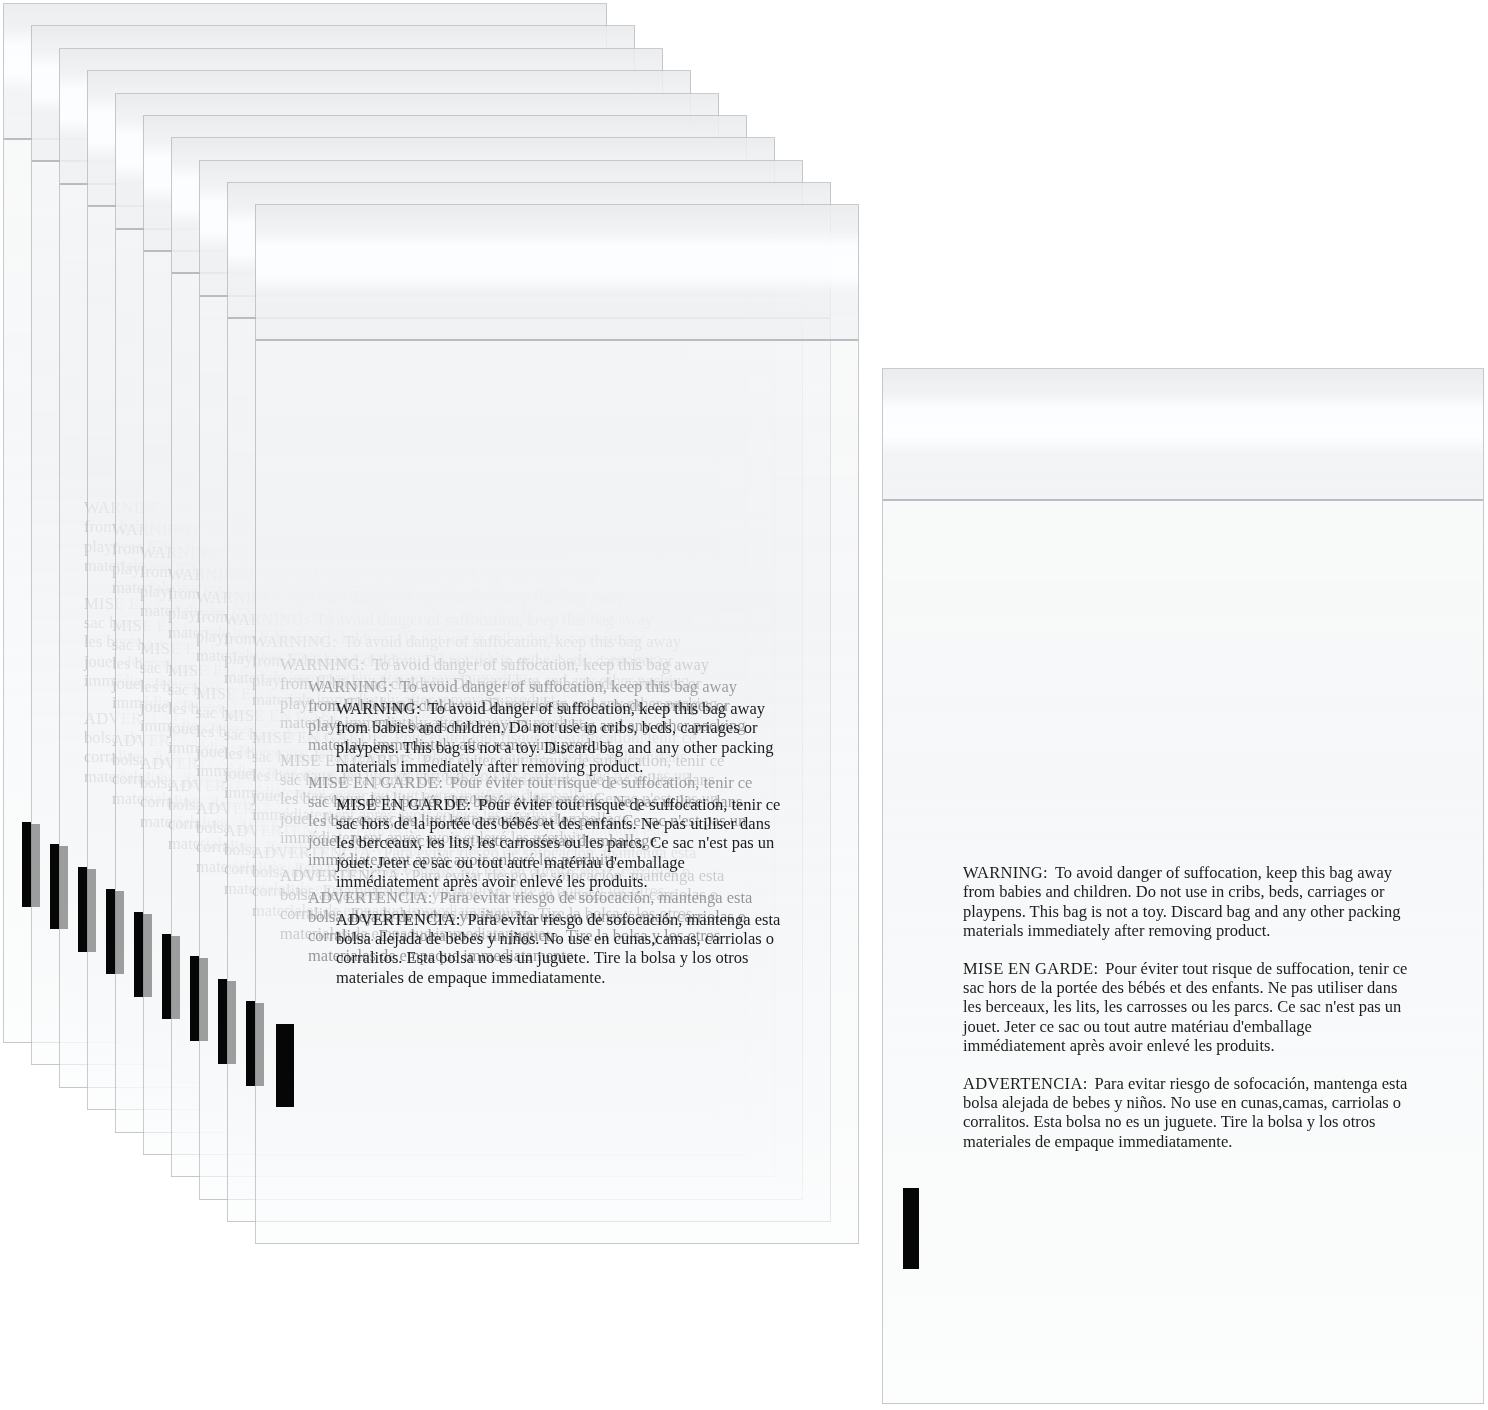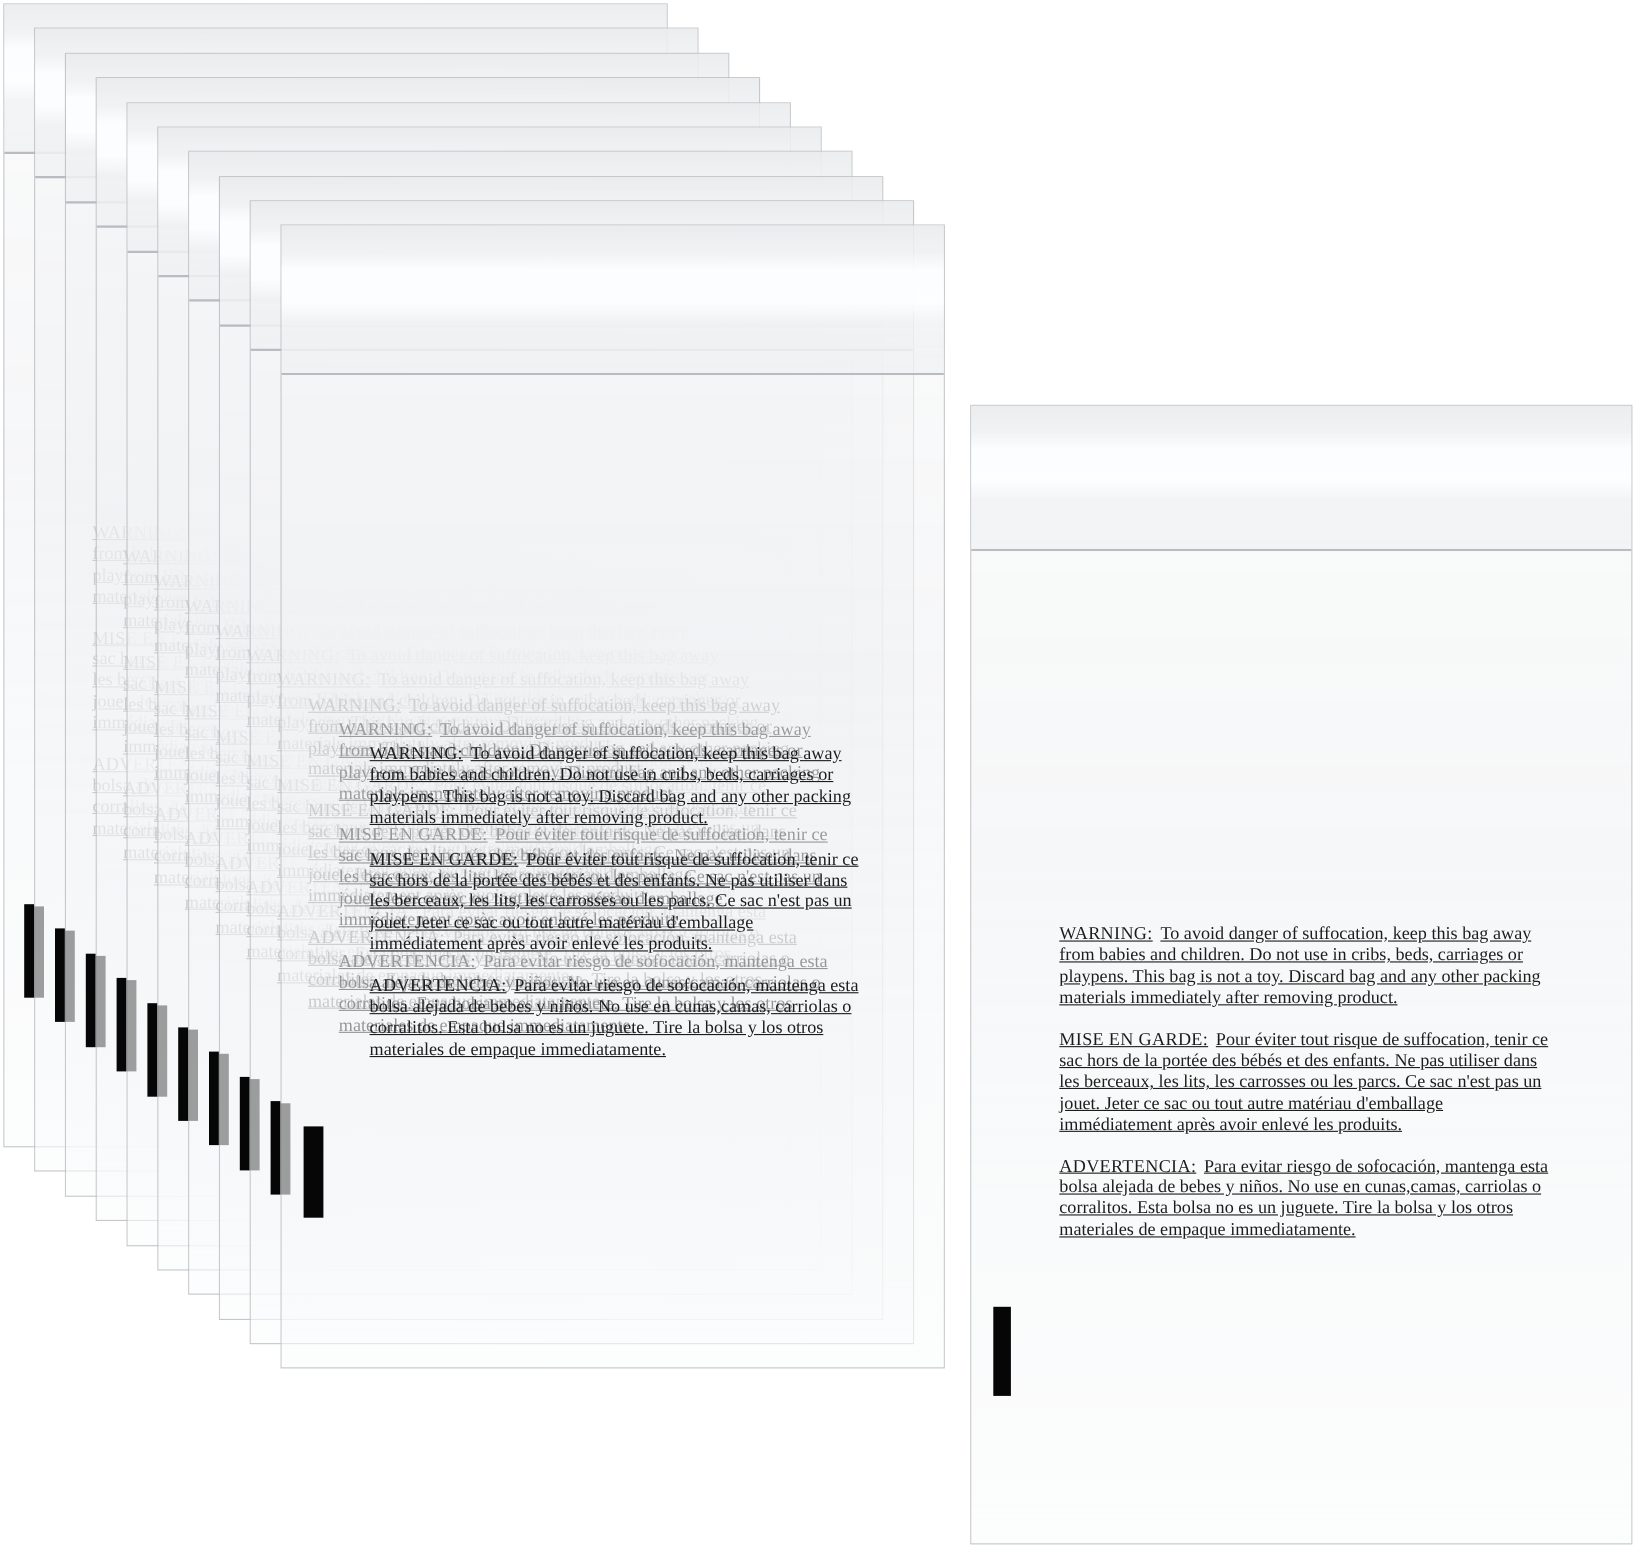--- a/index.html
+++ b/index.html
@@ -27,24 +27,23 @@
     background:linear-gradient(180deg,
       rgba(232,234,236,0.72) 0%,
       rgba(238,240,241,0.66) 18%,
       rgba(252,253,254,0.95) 30%,
       rgba(253,254,255,0.95) 52%,
       rgba(240,241,243,0.62) 66%,
       rgba(237,239,241,0.60) 100%);
   }
   
   .label{
-    position:absolute;left:80px;top:470px;width:452px;
+    position:absolute;left:80px;top:494px;width:452px;
     font-size:16.5px;line-height:19.4px;color:#1c1c1c;
     text-align:left;
-    text-decoration:underline;
   }
   .label p{margin:0 0 18px 0;}
   .label .lbl{margin-right:7px;letter-spacing:0.3px;}
   
   .mark{
     position:absolute;left:18px;top:818px;width:9px;height:85px;
     background:#060606;
   }
   
   .mark-echo{

